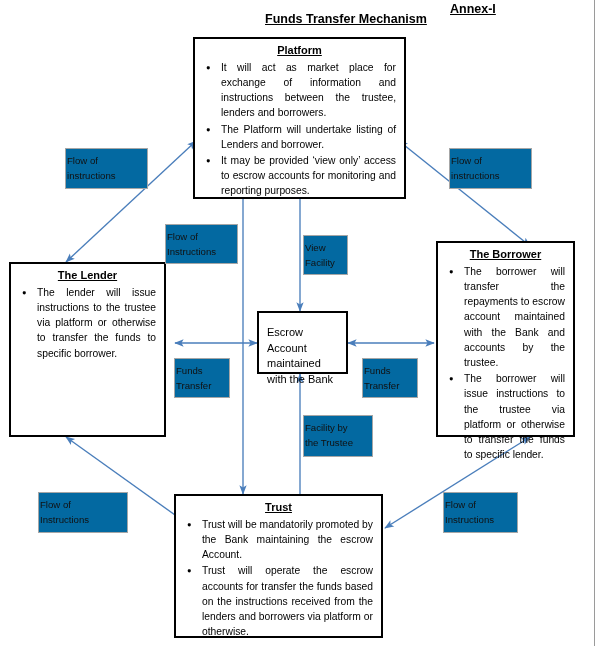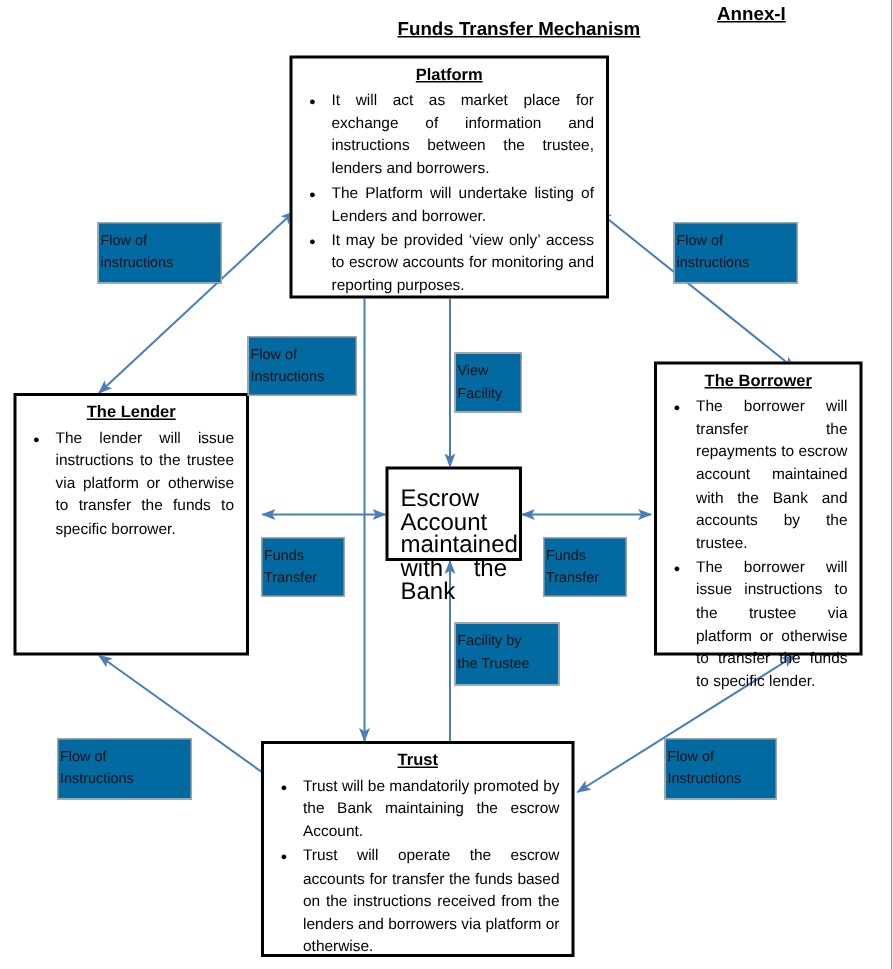--- a/index.html
+++ b/index.html
@@ -23,21 +23,21 @@
 
   
   .doc-title {
     position: absolute;
     font-size: 12.5px;
     font-weight: bold;
     text-decoration: underline;
     white-space: nowrap;
   }
   #title-main { left: 224px; top: 12px; padding-left: 41px; }
-  #title-annex { left: 478px; top: 2px; }
+  #title-annex { left: 450px; top: 2px; }
 
   
   .node {
     position: absolute;
     border: 2.2px solid #000000;
     background: #ffffff;
     box-sizing: border-box;
     z-index: 5;
   }
   .node-title {
@@ -80,21 +80,21 @@
     font-size: 9.6px;
     line-height: 15px;
     padding: 4px 1px;
     z-index: 9;
     color: #111;
   }
   .note div { white-space: nowrap; }
 
   
   #escrow {
-    font-size: 16px;
+    font-size: 11px;
     line-height: 15.5px;
     padding: 12px 8px 22px 8px;
     text-align: justify;
     text-align-last: left;
   }
 
   
   #wires {
     position: absolute;
     left: 0; top: 0;

